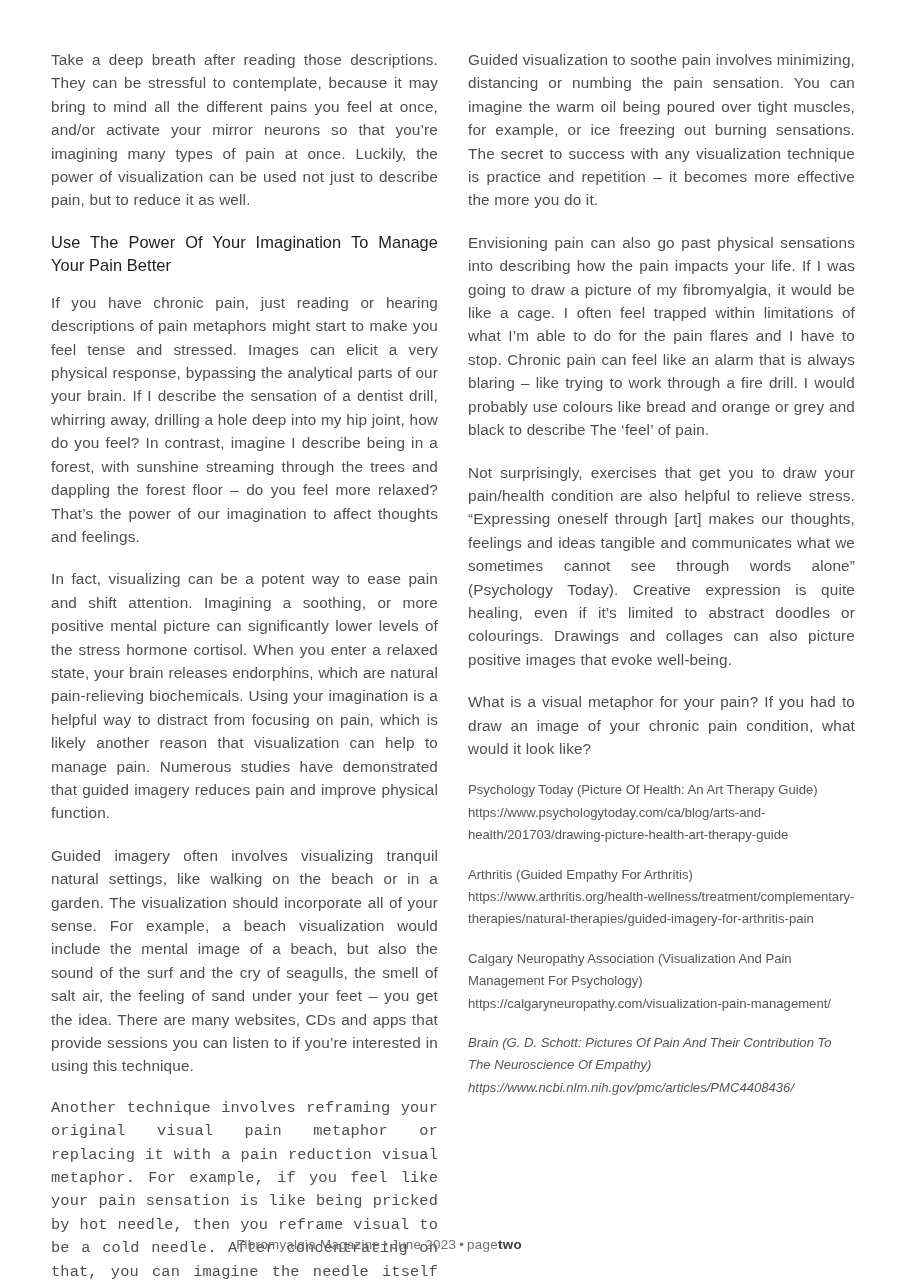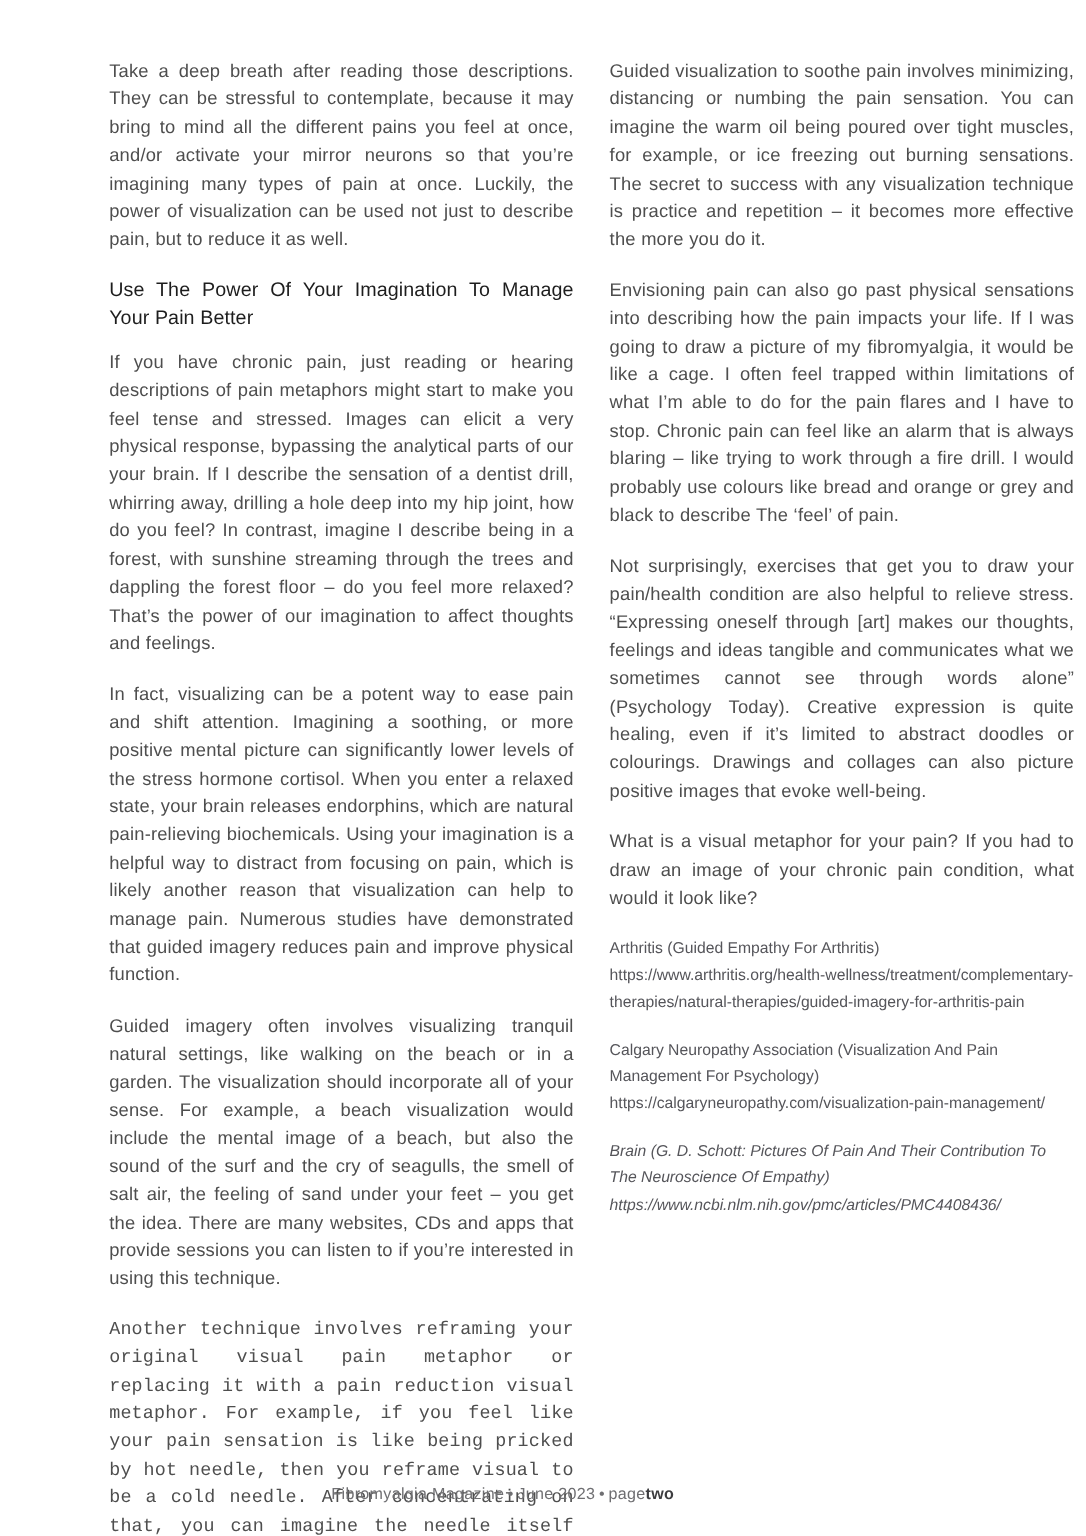--- a/index.html
+++ b/index.html
@@ -16,21 +16,20 @@
     color: #4a4a4a;
     -webkit-font-smoothing: antialiased;
   }
   .page {
     position: relative;
     width: 774px;
     height: 1280px;
     box-sizing: border-box;
     padding: 48px 51px 0 51px;
     background: #ffffff;
-    margin-left: 40px;
   }
   .columns {
     display: flex;
     flex-direction: row;
     align-items: flex-start;
     gap: 30px;
     height: 1160px;
   }
   .col {
     width: 387px;
@@ -133,20 +132,21 @@
       <p class="body-text justify-fix">Guided visualization to soothe pain involves minimizing, distancing or numbing the pain sensation. You can imagine the warm oil being poured over tight muscles, for example, or ice freezing out burning sensations. The secret to success with any visualization technique is practice and repetition – it becomes more effective the more you do it.</p>
 
 
       <p class="body-text justify-fix">Envisioning pain can also go past physical sensations into describing how the pain impacts your life. If I was going to draw a picture of my fibromyalgia, it would be like a cage. I often feel trapped within limitations of what I’m able to do for the pain flares and I have to stop. Chronic pain can feel like an alarm that is always blaring – like trying to work through a fire drill. I would probably use colours like bread and orange or grey and black to describe The ‘feel’ of pain.</p>
 
       <p class="body-text justify-fix">Not surprisingly, exercises that get you to draw your pain/health condition are also helpful to relieve stress. “Expressing oneself through [art] makes our thoughts, feelings and ideas tangible and communicates what we sometimes cannot see through words alone” (Psychology Today). Creative expression is quite healing, even if it’s limited to abstract doodles or colourings. Drawings and collages can also picture positive images that evoke well-being.</p>
 
       <p class="body-text justify-fix">What is a visual metaphor for your pain? If you had to draw an image of your chronic pain condition, what would it look like?</p>
 
 
+      <p class="resource-item">Psychology Today (Picture Of Health: An Art Therapy Guide) https://www.psychologytoday.com/ca/blog/arts-and-health/201703/drawing-picture-health-art-therapy-guide</p>
 
       <p class="resource-item">Arthritis (Guided Empathy For Arthritis) https://www.arthritis.org/health-wellness/treatment/complementary-therapies/natural-therapies/guided-imagery-for-arthritis-pain</p>
 
       <p class="resource-item">Calgary Neuropathy Association (Visualization And Pain Management For Psychology) https://calgaryneuropathy.com/visualization-pain-management/</p>
 
       <p class="resource-item">Brain (G. D. Schott: Pictures Of Pain And Their Contribution To The Neuroscience Of Empathy) https://www.ncbi.nlm.nih.gov/pmc/articles/PMC4408436/</p>
     </div>
 
   </div>
 

